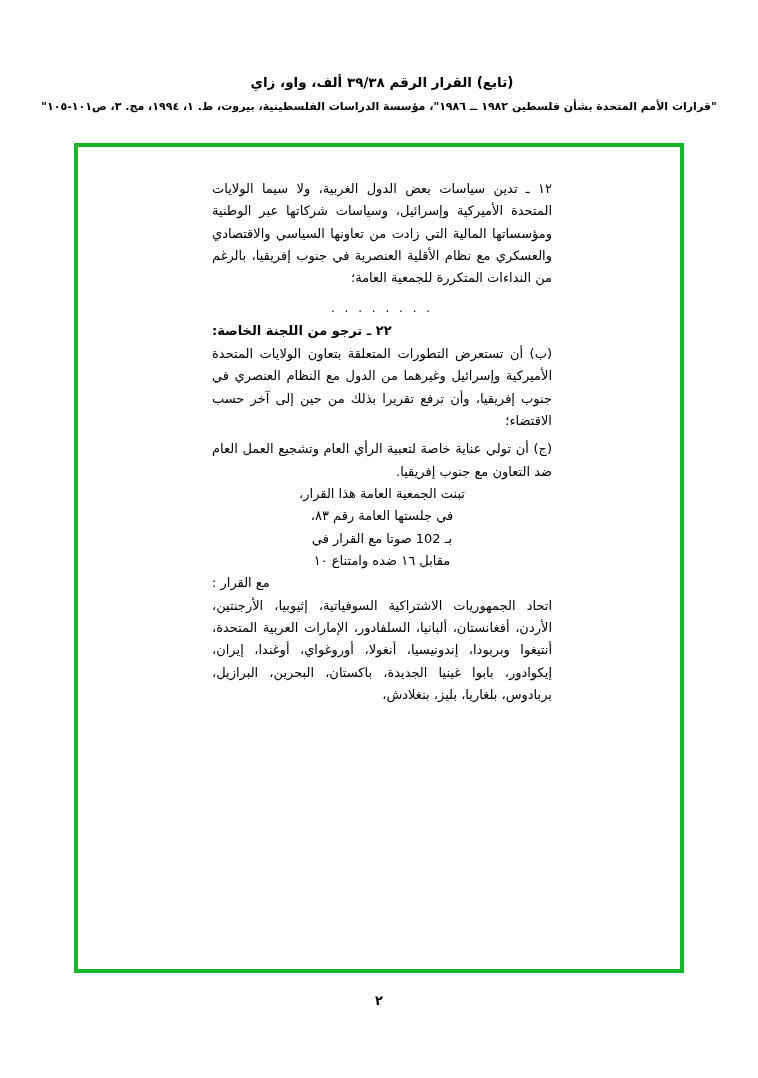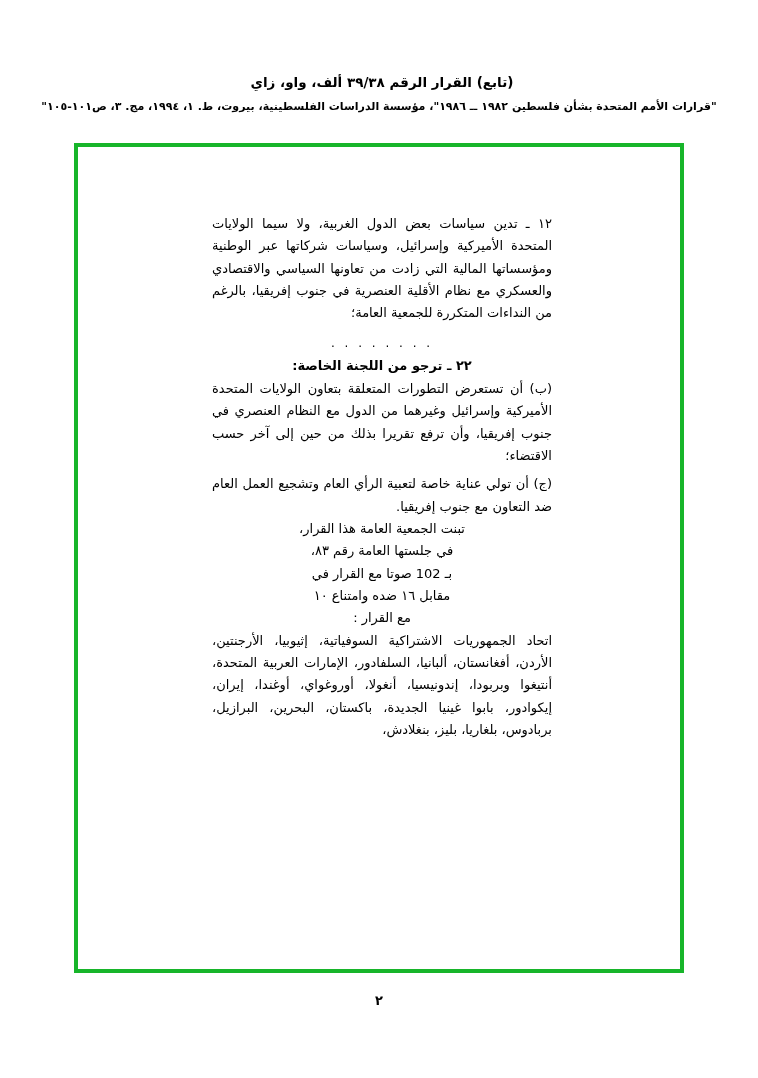--- a/index.html
+++ b/index.html
@@ -54,32 +54,31 @@
   }
   .content {
     position: absolute;
     top: 178px;
     left: 212px;
     width: 340px;
     direction: rtl;
     text-align: justify;
     font-size: 13px;
     line-height: 1.72;
-    margin-top: 35px;
   }
   .para {
     margin: 0 0 0 0;
     text-align: justify;
     text-justify: inter-word;
   }
   .para.just {
     text-align: justify;
   }
   .para.right {
-    text-align: center;
+    text-align: left;
   }
   .para.center-dots {
     text-align: center;
     letter-spacing: 3px;
     font-size: 12px;
     margin: 2px 0 2px 0;
   }
   .bold {
     font-weight: bold;
   }

